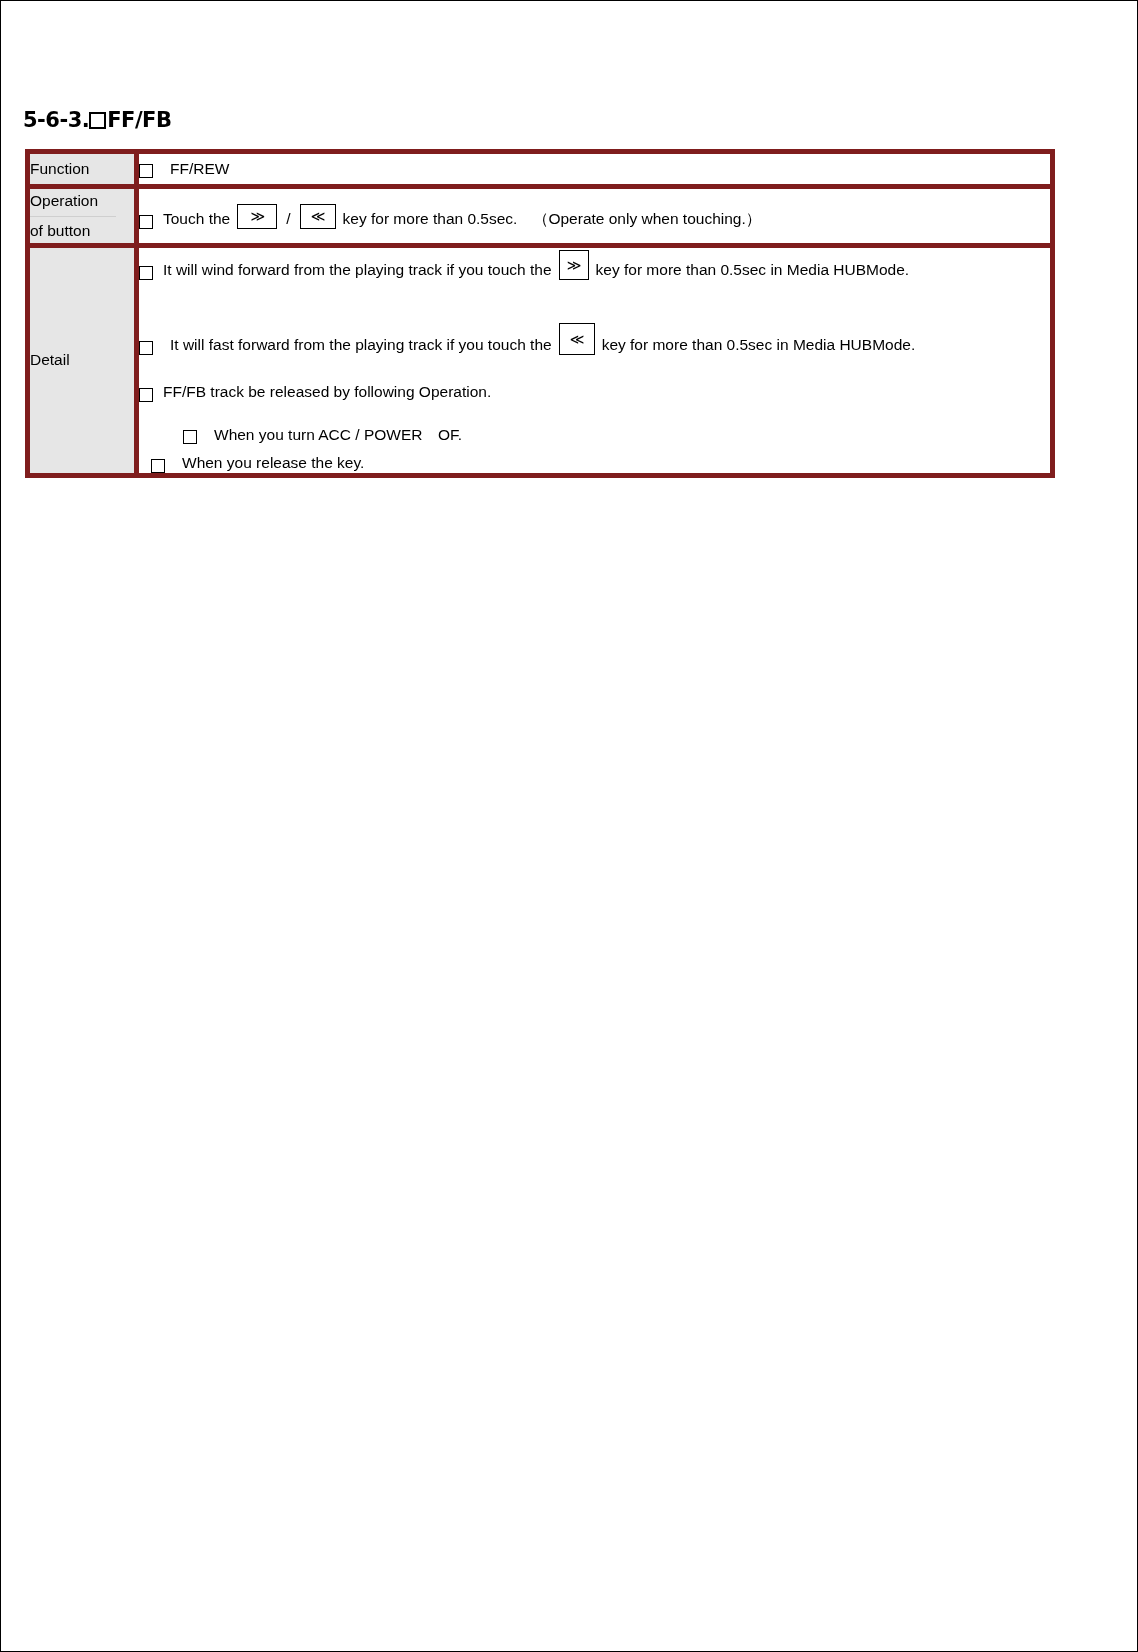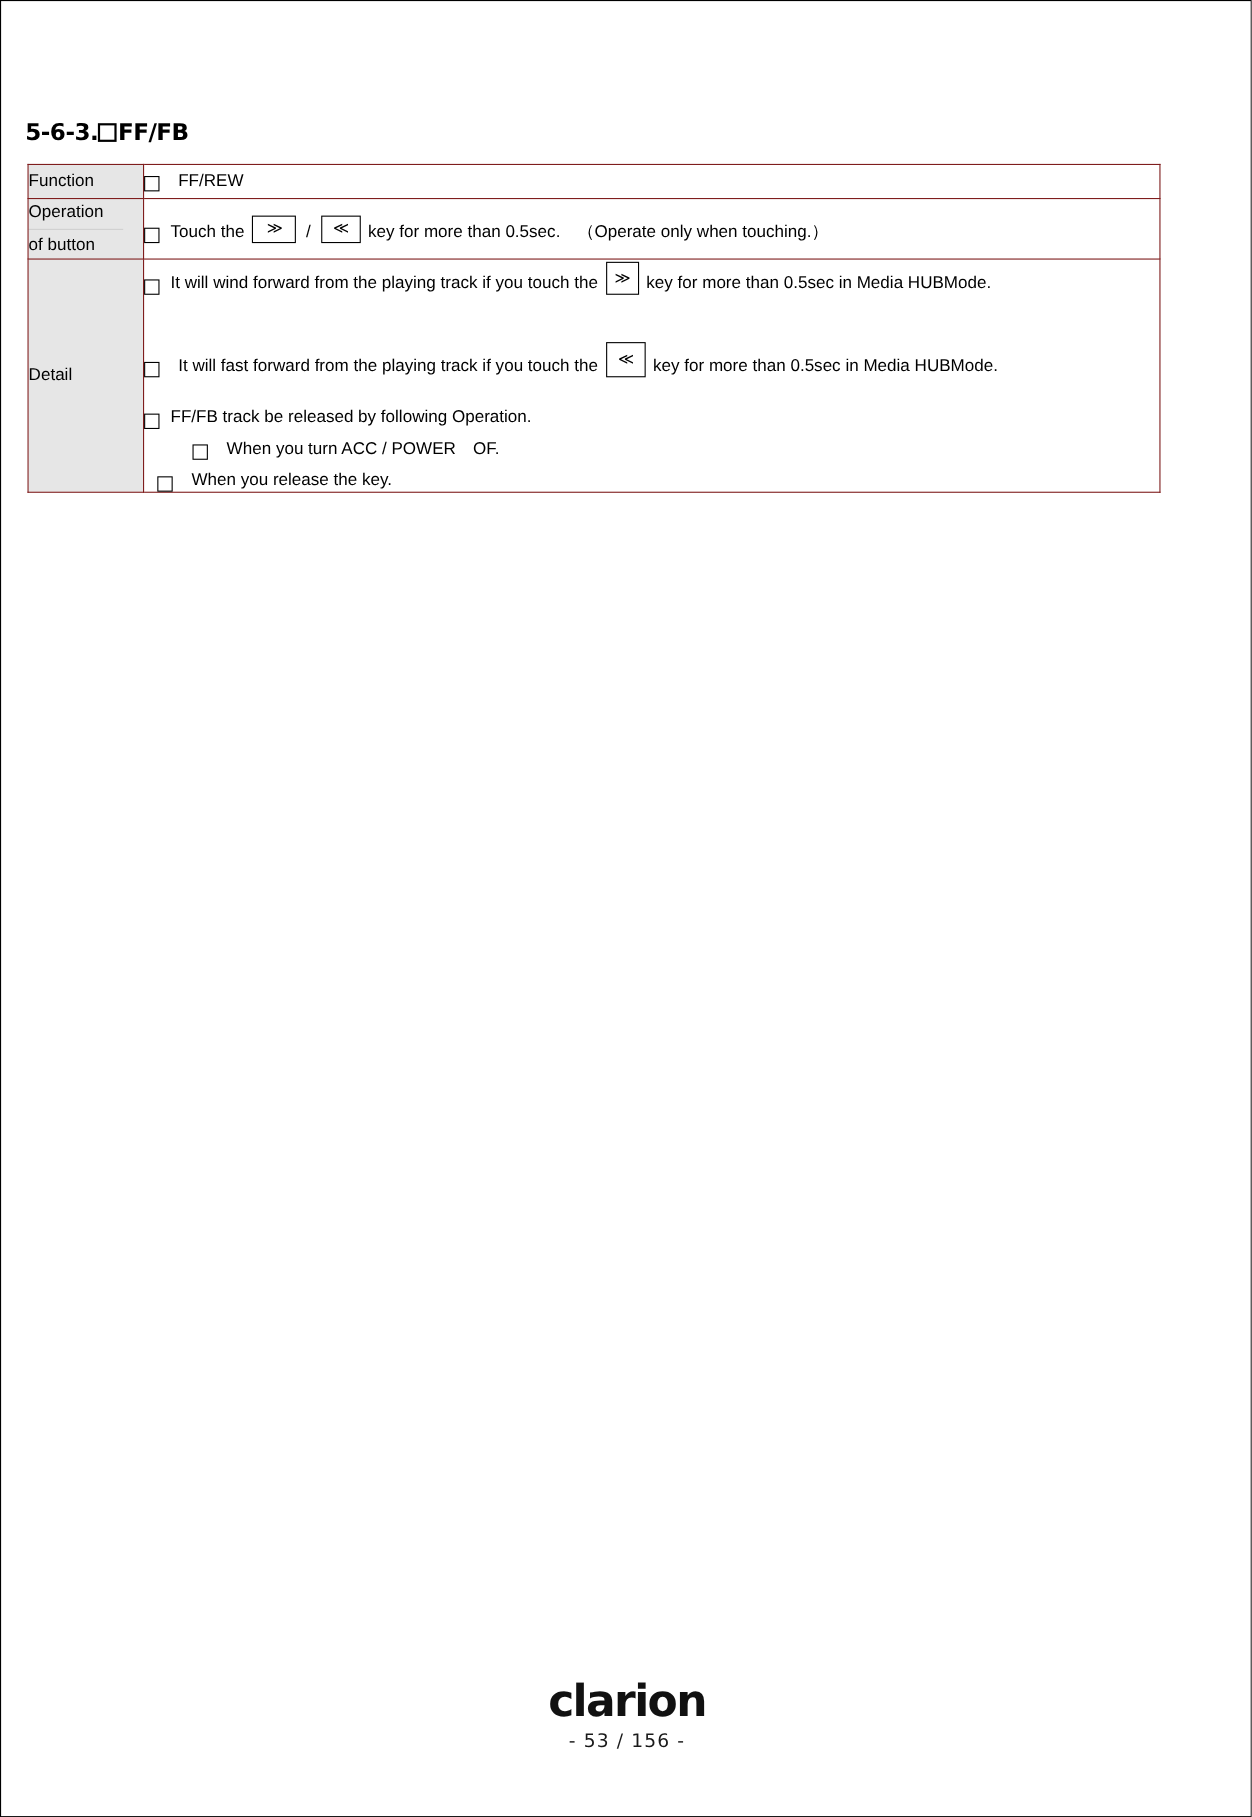--- a/index.html
+++ b/index.html
@@ -62,21 +62,21 @@
   table.spec {
     position: absolute;
     left: 24px;
     top: 148px;
     width: 1030px;
     border-collapse: collapse;
     table-layout: fixed;
     font-size: 15px;
   }
   table.spec td {
-    border: 1px solid #7f1d1d;
+    border: 5px solid #7f1d1d;
     vertical-align: middle;
     padding: 0;
   }
   td.label-cell {
     width: 104px;
     background: #e6e6e6;
     font-size: 15.5px;
     padding: 4px 0 4px 9px;
     line-height: 1.55;
   }
@@ -139,21 +139,21 @@
   .keycap.narrow { width: 36px; height: 25px; }
   .keycap.tall { width: 30px; height: 30px; }
   .keycap.tall2 { width: 36px; height: 32px; }
 
   .sep-slash { margin: 0 9px; font-size: 15.5px; }
 
   .detail-line { margin-bottom: 0; }
   .d1 { margin-top: 2px; }
   .d2 { margin-top: 43px; }
   .d3 { margin-top: 28px; }
-  .d4 { margin-top: 10px; margin-left: 44px; }
+  .d4 { margin-top: 24px; margin-left: 44px; }
   .d5 { margin-top: 10px; margin-left: 12px; }
 
   .gap-s { display: inline-block; width: 7px; }
 
   
   .footer {
     position: absolute;
     left: 0;
     bottom: 58px;
     width: 1138px;
@@ -258,18 +258,14 @@
             <span class="cb thin"></span>
             <span class="gap-s"></span>
             <span class="txt">When you release the key.</span>
           </div>
 
         </td>
       </tr>
     </tbody>
   </table>
 
-  <div class="footer">
-    <div class="brand">clarion</div>
-    <div class="page-num">- 53 / 156 -</div>
-  </div>
 
 </div>
 
 </body></html>

